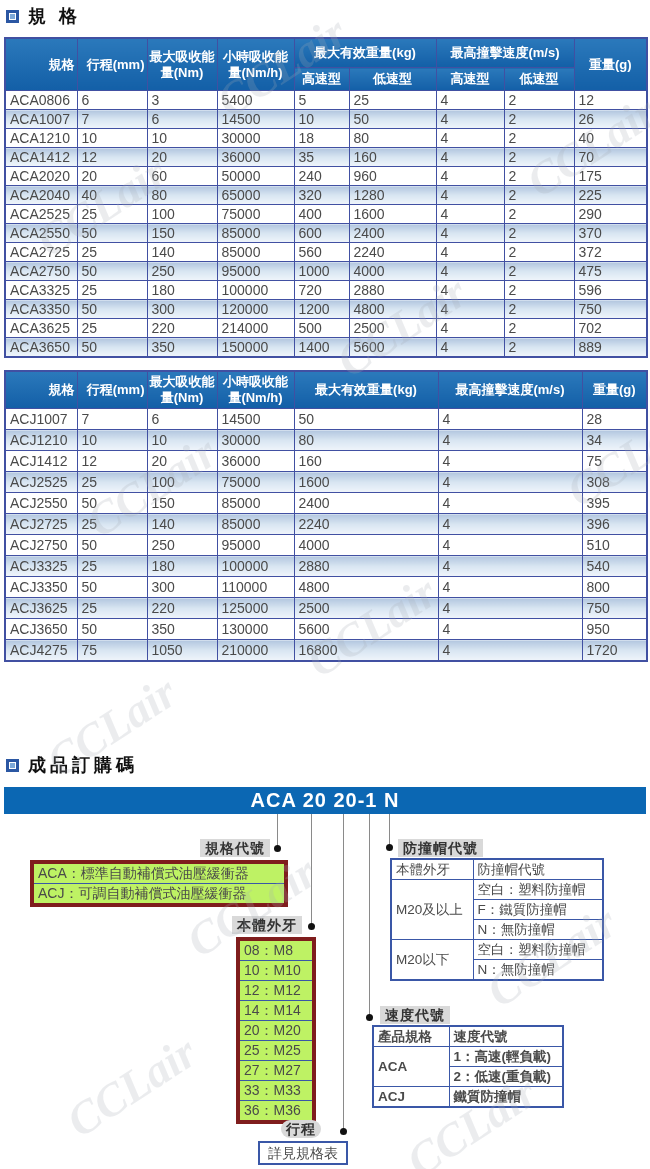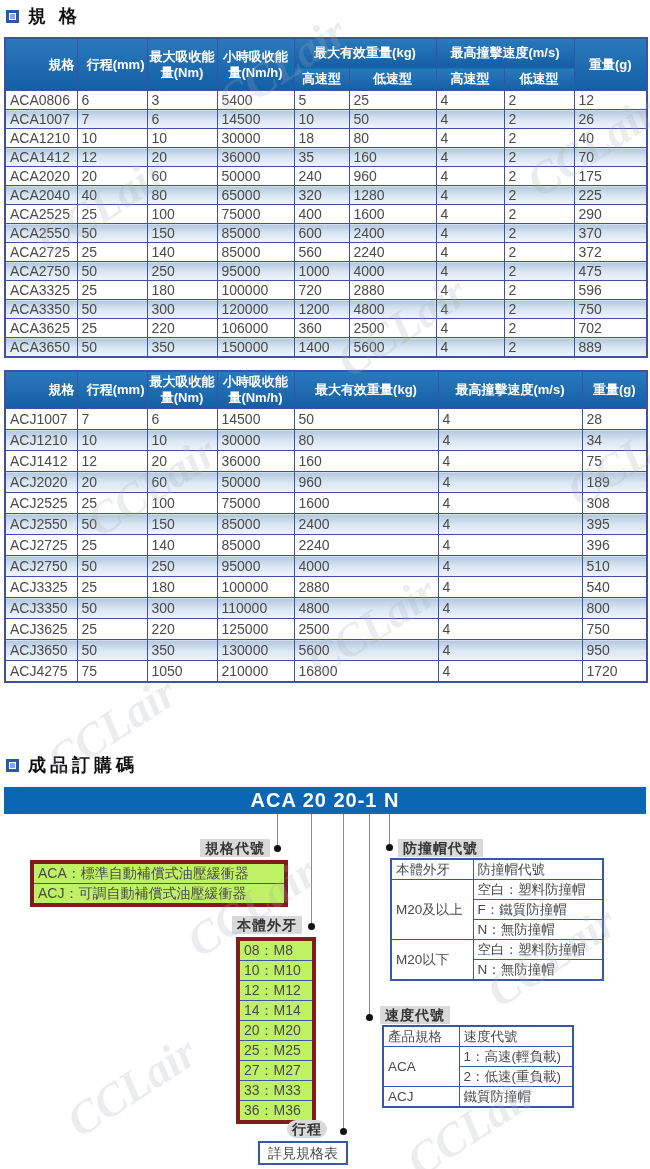--- a/index.html
+++ b/index.html
@@ -243,22 +243,22 @@
           <td>1200</td>
           <td>4800</td>
           <td>4</td>
           <td>2</td>
           <td>750</td>
         </tr>
         <tr>
           <td>ACA3625</td>
           <td>25</td>
           <td>220</td>
-          <td>106000</td>
-          <td>360</td>
+          <td>214000</td>
+          <td>500</td>
           <td>2500</td>
           <td>4</td>
           <td>2</td>
           <td>702</td>
         </tr>
         <tr>
           <td>ACA3650</td>
           <td>50</td>
           <td>350</td>
           <td>150000</td>
@@ -314,29 +314,20 @@
         <tr>
           <td>ACJ1412</td>
           <td>12</td>
           <td>20</td>
           <td>36000</td>
           <td>160</td>
           <td>4</td>
           <td>75</td>
         </tr>
         <tr>
-          <td>ACJ2020</td>
-          <td>20</td>
-          <td>60</td>
-          <td>50000</td>
-          <td>960</td>
-          <td>4</td>
-          <td>189</td>
-        </tr>
-        <tr>
           <td>ACJ2525</td>
           <td>25</td>
           <td>100</td>
           <td>75000</td>
           <td>1600</td>
           <td>4</td>
           <td>308</td>
         </tr>
         <tr>
           <td>ACJ2550</td>
@@ -476,21 +467,21 @@
       <td rowspan="2">M20以下</td>
       <td>空白：塑料防撞帽</td>
     </tr>
     <tr>
       <td>N：無防撞帽</td>
     </tr>
   </tbody>
     </table>
 
   <div class="glabel" style="left:380px;top:1006px;">速度代號</div>
-  <table class="mini" style="left:382px;top:1025px;width:190px;">
+  <table class="mini" style="left:372px;top:1025px;width:190px;font-weight:bold;">
     <colgroup>
         <col style="width:76px">
         <col style="width:114px">
       </colgroup>
     <tbody>
         <tr>
       <td>產品規格</td>
       <td>速度代號</td>
     </tr>
     <tr>
@@ -500,16 +491,16 @@
     <tr>
       <td>2：低速(重負載)</td>
     </tr>
     <tr>
       <td>ACJ</td>
       <td>鐵質防撞帽</td>
     </tr>
   </tbody>
     </table>
 
-  <div class="glabel" style="left:287px;top:1120px;border-radius:9px;">行程</div>
+  <div class="glabel" style="left:281px;top:1120px;border-radius:9px;">行程</div>
   <div class="stroke-box" style="left:258px;top:1141px;width:86px;height:20px;text-align:center;">詳見規格表</div>
 
 </div>
 
 </body></html>

